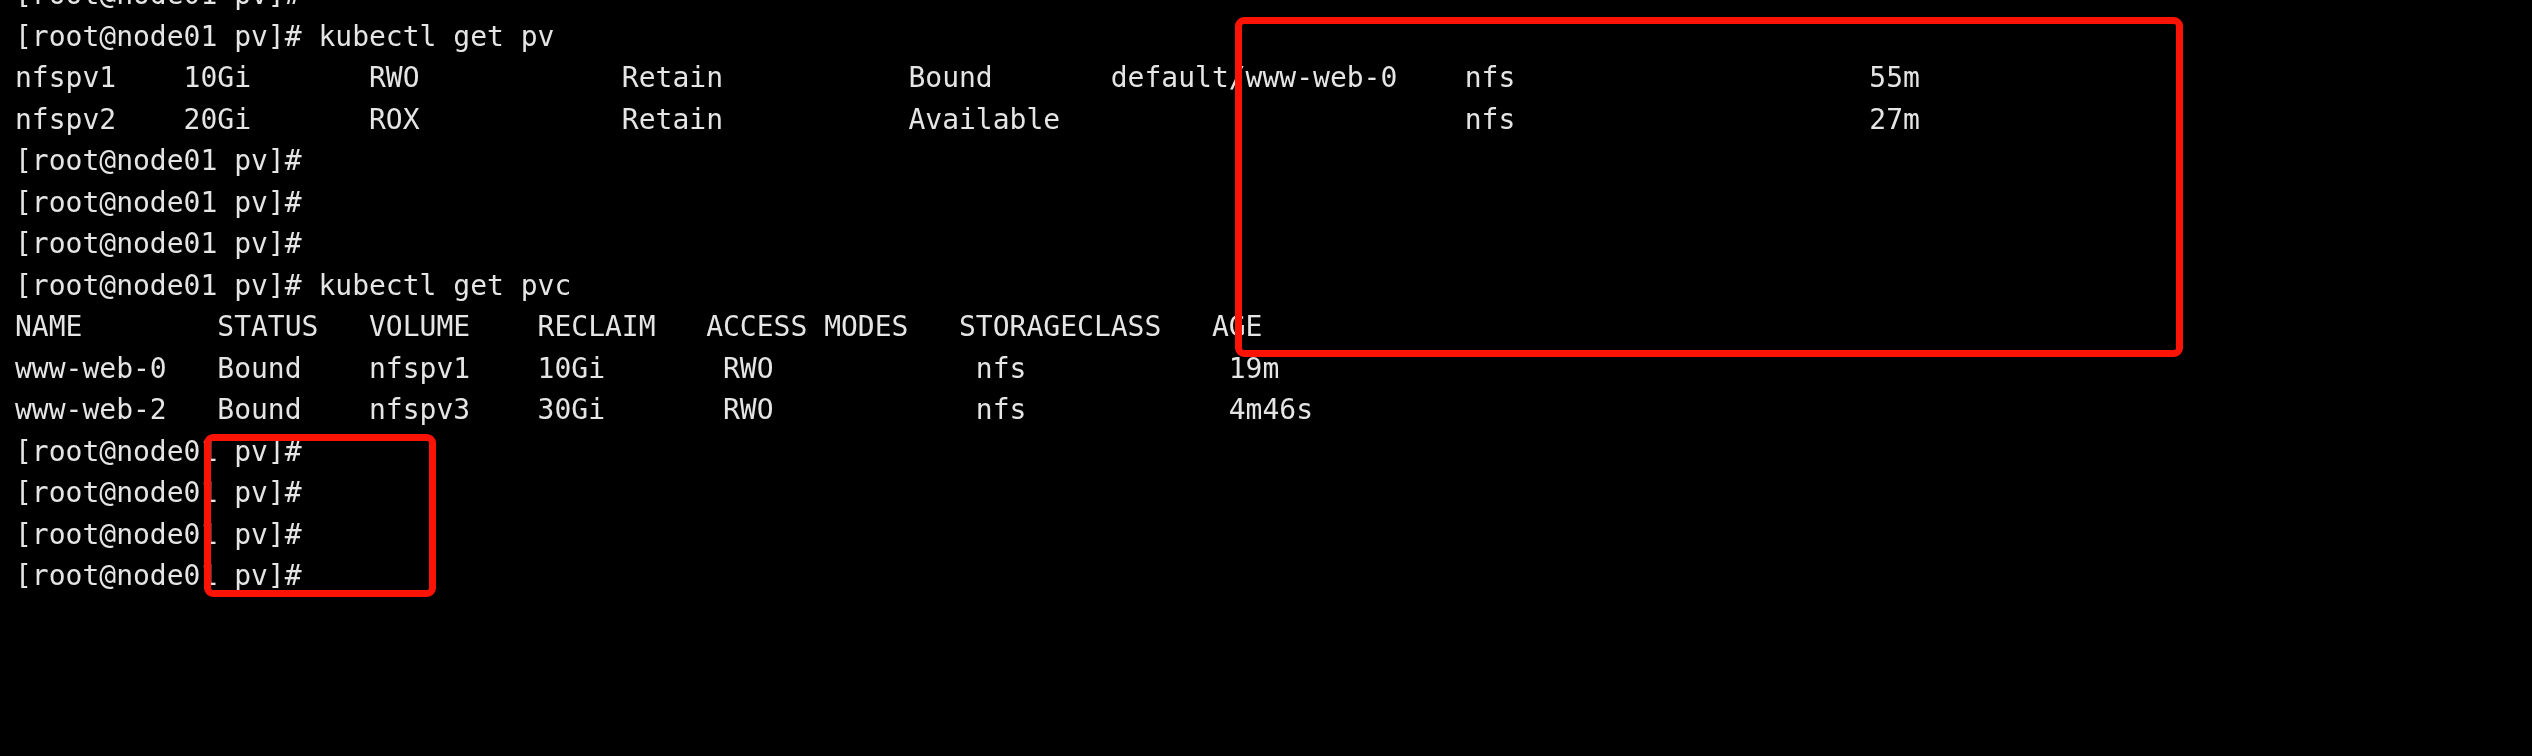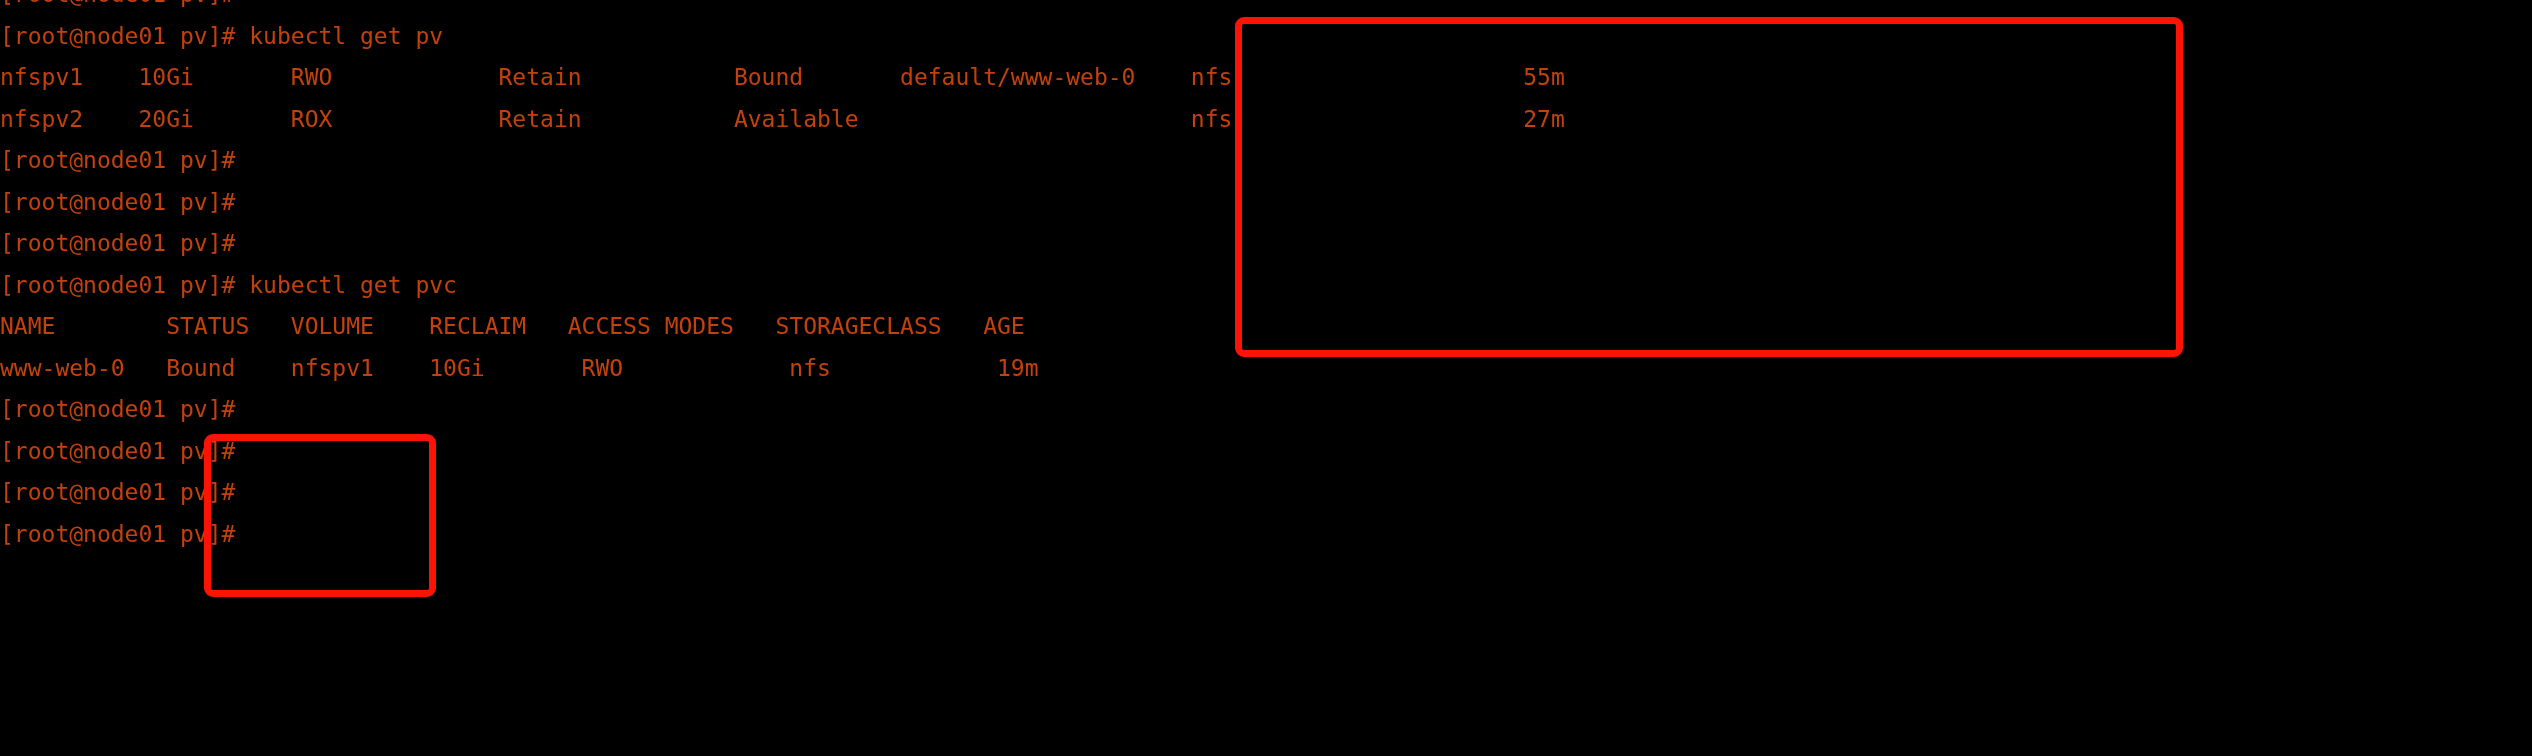--- a/index.html
+++ b/index.html
@@ -18,24 +18,25 @@
   #term {
     position: absolute;
     left: 0;
     top: -26px;
     width: 2532px;
   }
   .line {
     height: 41.5px;
     line-height: 41.5px;
     white-space: pre;
-    font-size: 23px;
+    font-size: 28px;
     letter-spacing: 0px;
-    color: #c2410c;
+    color: #e5e5e5;
     font-family: "DejaVu Sans Mono", "Liberation Mono", monospace;
+    padding-left: 15px;
   }
   .box {
     position: absolute;
     border: 7px solid #fb1406;
     border-radius: 9px;
     box-sizing: border-box;
     pointer-events: none;
   }
   #box-pv {
     left: 1235px;
@@ -58,20 +59,21 @@
     <div class="line">[root@node01 pv]#</div>
     <div class="line">[root@node01 pv]# kubectl get pv</div>
     <div class="line">nfspv1    10Gi       RWO            Retain           Bound       default/www-web-0    nfs                     55m</div>
     <div class="line">nfspv2    20Gi       ROX            Retain           Available                        nfs                     27m</div>
     <div class="line">[root@node01 pv]#</div>
     <div class="line">[root@node01 pv]#</div>
     <div class="line">[root@node01 pv]#</div>
     <div class="line">[root@node01 pv]# kubectl get pvc</div>
     <div class="line">NAME        STATUS   VOLUME    RECLAIM   ACCESS MODES   STORAGECLASS   AGE</div>
     <div class="line">www-web-0   Bound    nfspv1    10Gi       RWO            nfs            19m</div>
+    <div class="line">www-web-2   Bound    nfspv3    30Gi       RWO            nfs            4m46s</div>
     <div class="line">[root@node01 pv]#</div>
     <div class="line">[root@node01 pv]#</div>
     <div class="line">[root@node01 pv]#</div>
     <div class="line">[root@node01 pv]#</div>
 
   </div>
 
   <div class="box" id="box-pv"></div>
   <div class="box" id="box-pvc"></div>
 </div>

